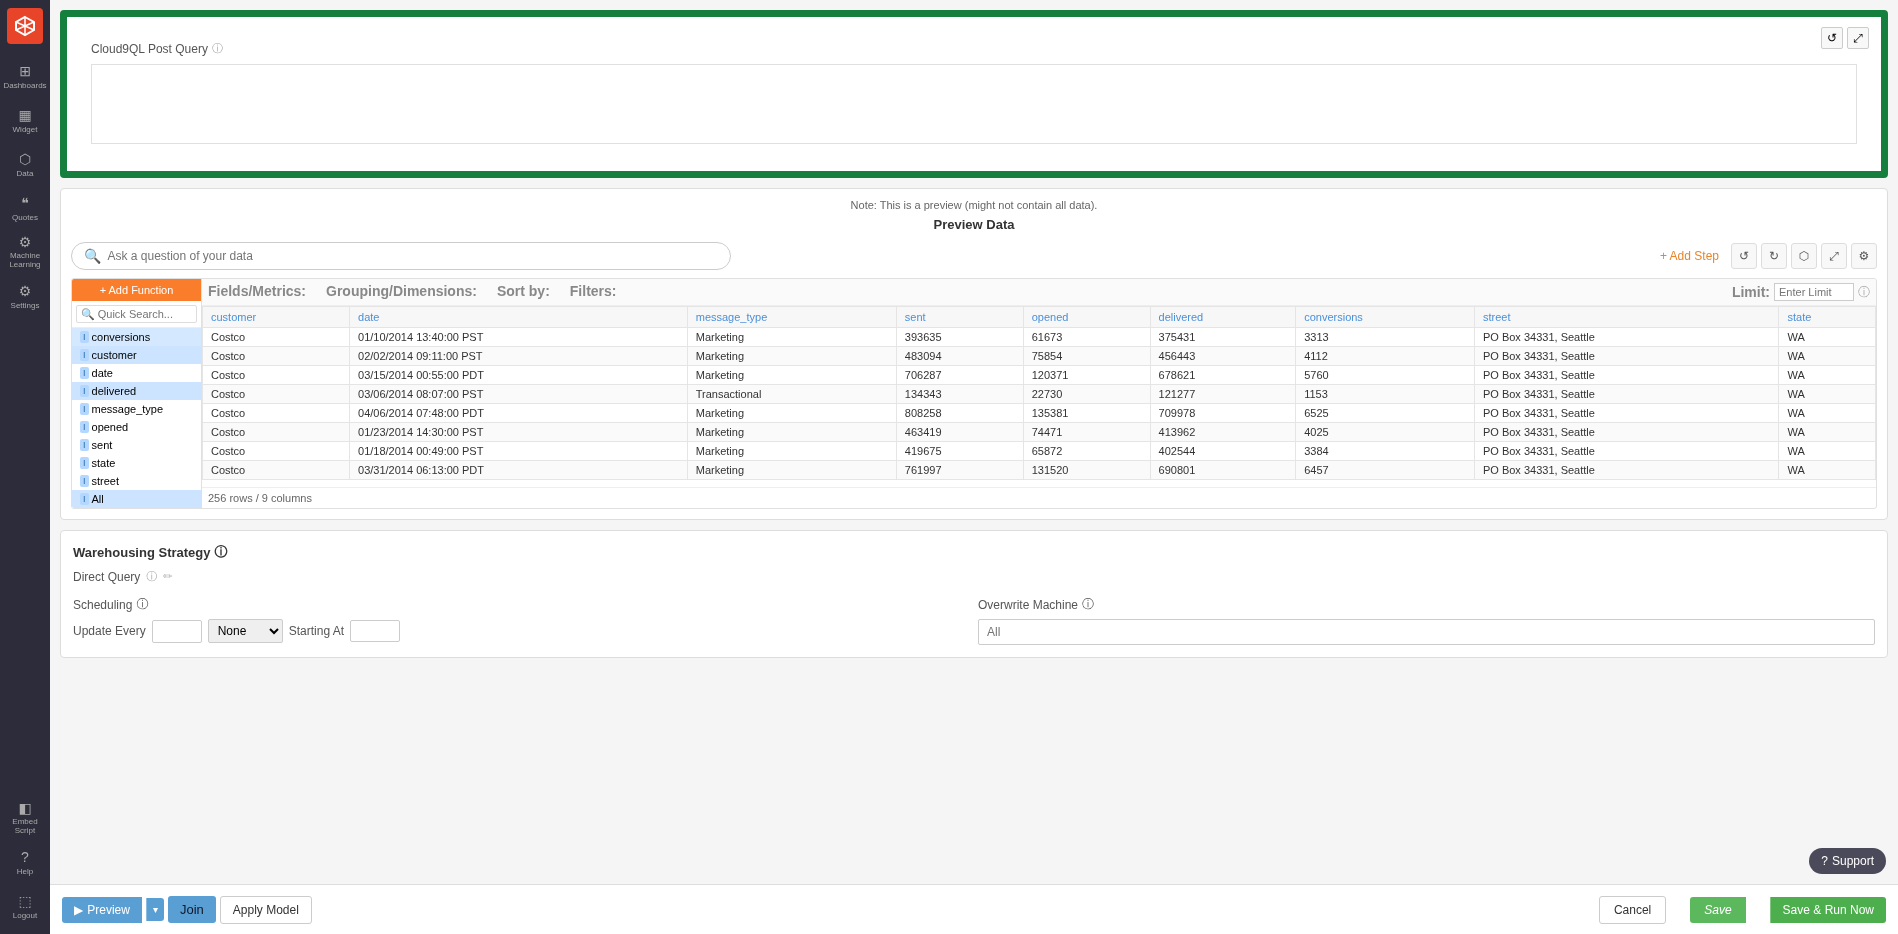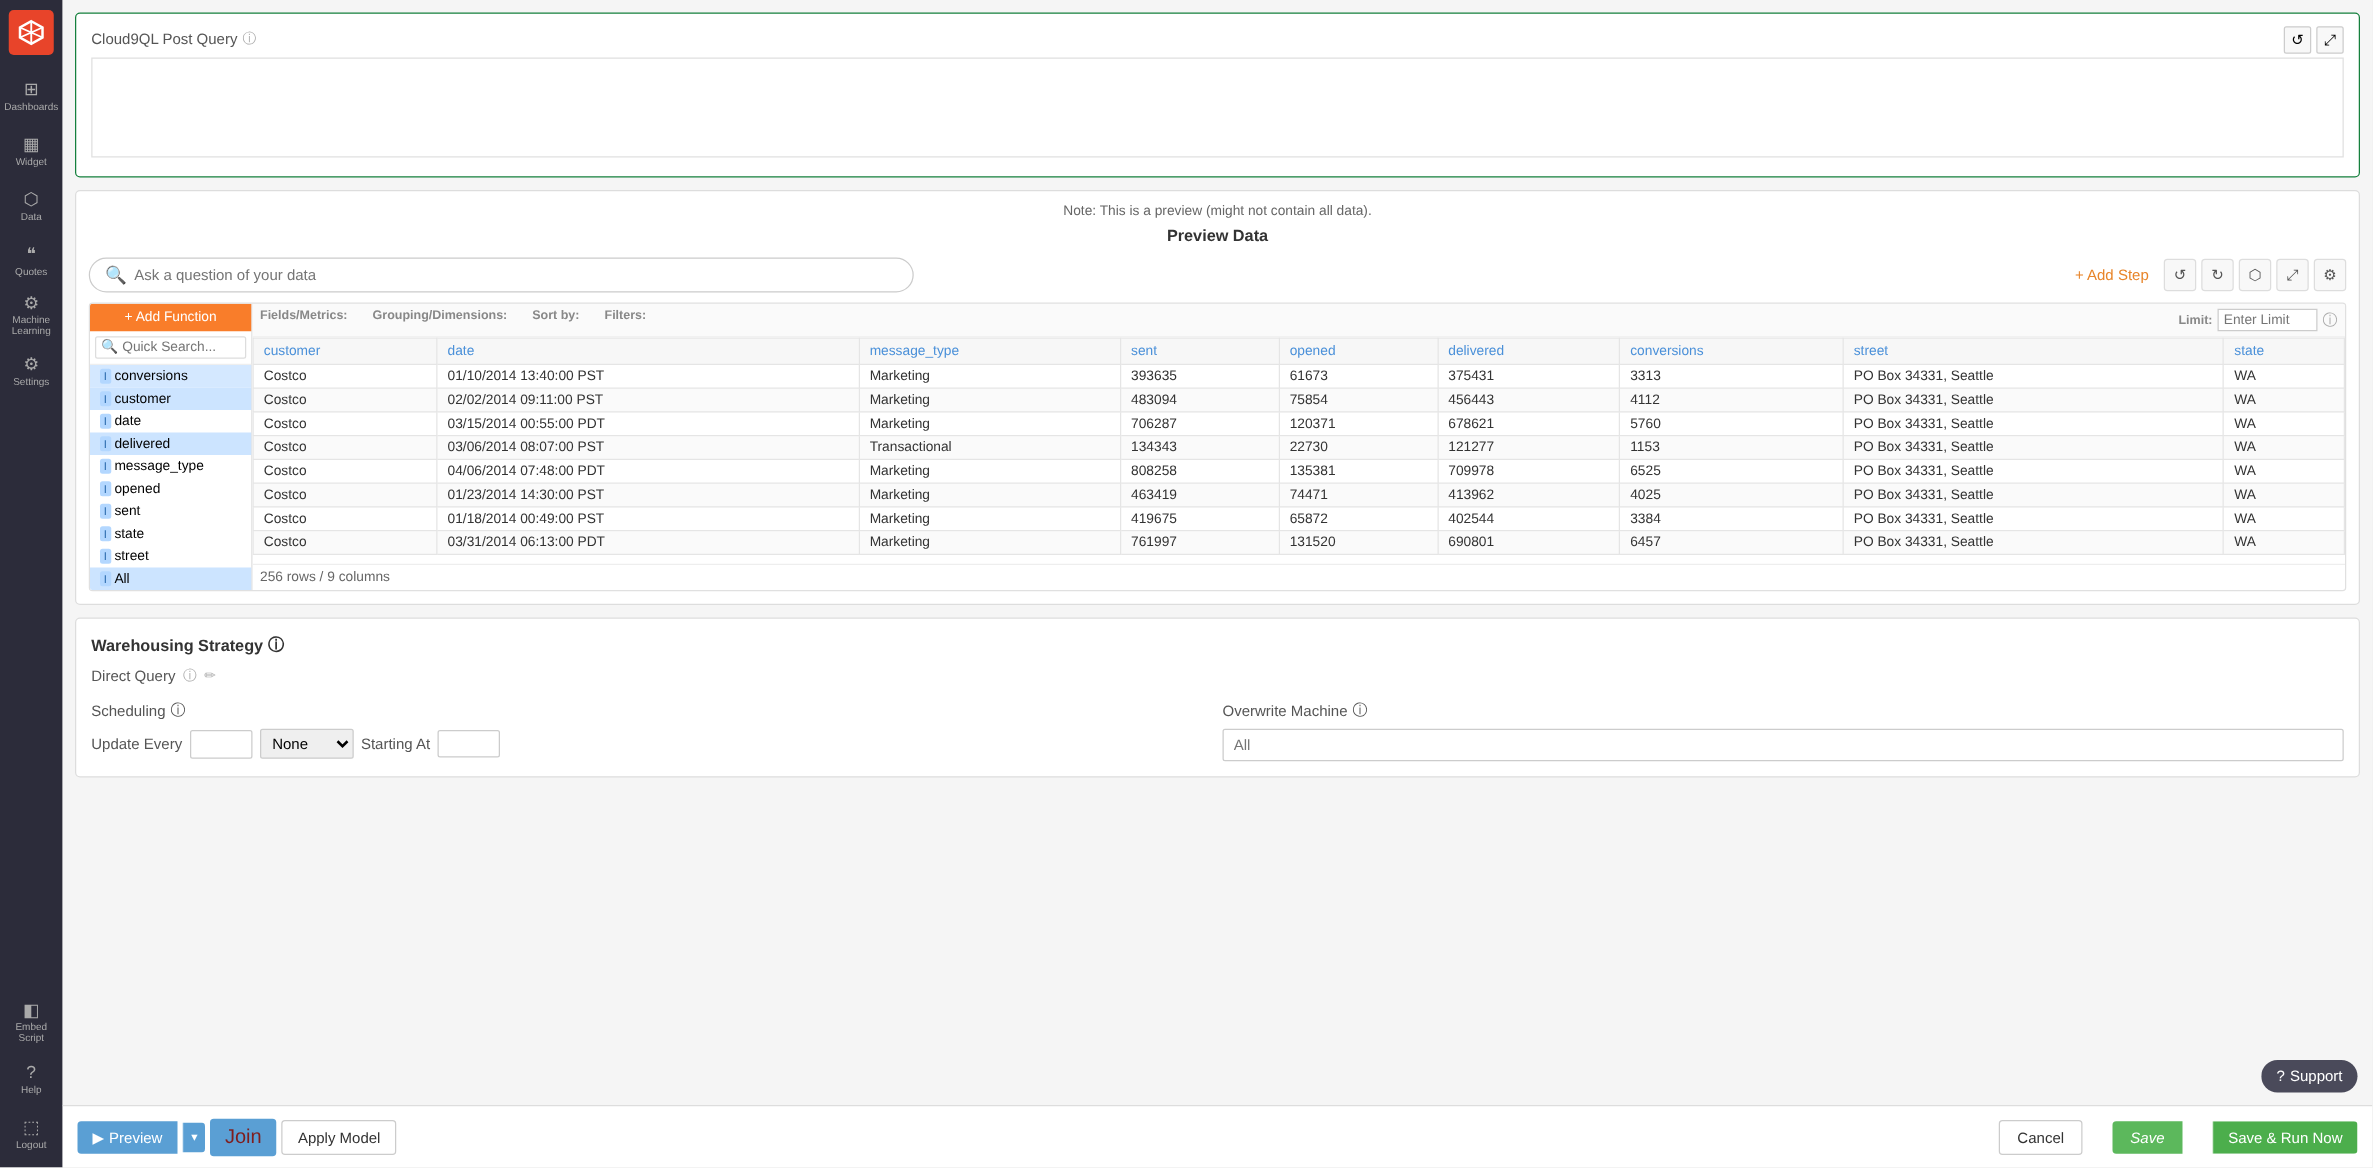--- a/index.html
+++ b/index.html
@@ -48,24 +48,24 @@
     .scroll-area {
       flex: 1;
       overflow-y: auto;
       background: #f5f5f5;
       padding: 10px 10px 60px 10px;
     }
 
     
     .card {
       background: white;
-      border: 1px solid #15803d;
+      border: 7px solid #15803d;
       border-radius: 4px;
       margin-bottom: 10px;
-      padding: 12px;
+      padding: 24px;
     }
 
     .card-title {
       font-size: 12px;
       color: #555;
       margin-bottom: 8px;
       display: flex;
       align-items: center;
       gap: 4px;
     }
@@ -235,21 +235,21 @@
       display: flex;
       flex-direction: column;
     }
     .table-meta-row {
       display: flex;
       border-bottom: 1px solid #eee;
       background: #fafafa;
       padding: 4px 6px;
       gap: 20px;
     }
-    .table-meta-label { font-size: 10px; color: #888; font-weight: bold; }
+    .table-meta-label { font-size: 14px; color: #888; font-weight: bold; }
     .data-table-wrapper { overflow: auto; flex: 1; }
     .data-table {
       border-collapse: collapse;
       width: 100%;
       font-size: 11px;
     }
     .data-table th {
       background: #f7f7f7;
       border: 1px solid #e5e5e5;
       padding: 4px 8px;
@@ -376,26 +376,26 @@
       color: white;
       border: none;
       border-left: 1px solid rgba(255,255,255,0.3);
       border-radius: 0 3px 3px 0;
       padding: 6px 6px;
       cursor: pointer;
       font-size: 10px;
     }
     .btn-join {
       background: #5a9fd4;
-      color: #7f1d1d;
+      color: #0f172a;
       border: none;
       border-radius: 3px;
       padding: 6px 12px;
       cursor: pointer;
-      font-size: 16px;
+      font-size: 13px;
     }
     .btn-apply {
       background: white;
       color: #333;
       border: 1px solid #ccc;
       border-radius: 3px;
       padding: 6px 12px;
       cursor: pointer;
       font-size: 12px;
     }

